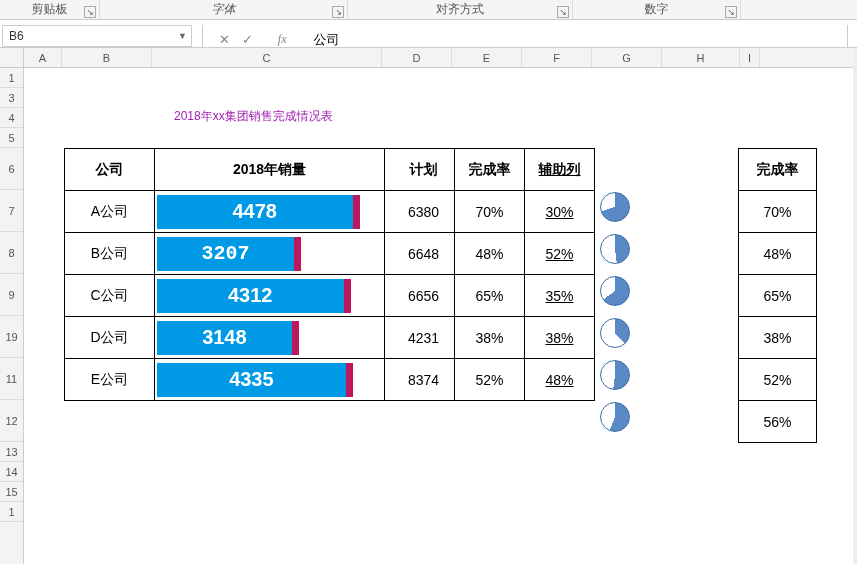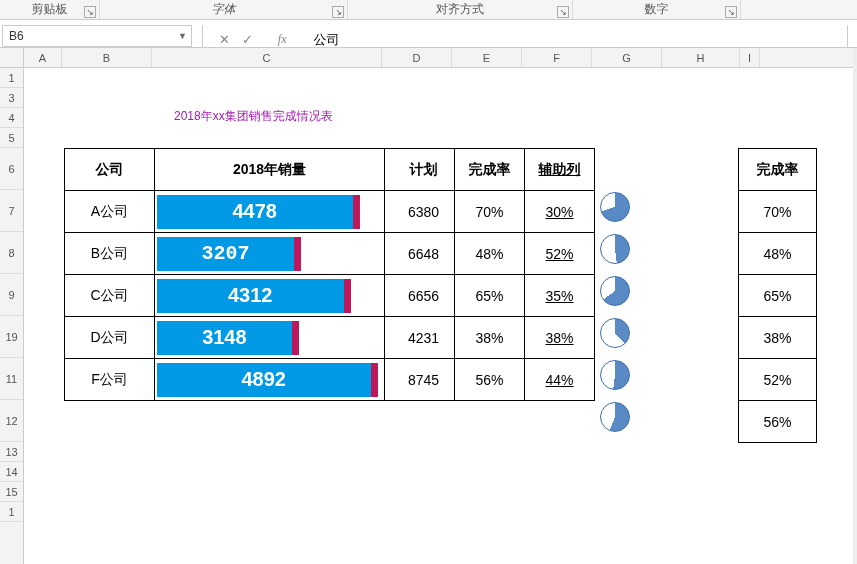--- a/index.html
+++ b/index.html
@@ -161,29 +161,29 @@
               <td class="c-sales">
                 <div class="barwrap">
                   <div class="bar" style="width: 63%;">3148</div>
                 </div>
               </td>
               <td class="c-plan">4231</td>
               <td class="c-rate">38%</td>
               <td class="c-aux">38%</td>
             </tr>
             <tr>
-              <td class="c-company">F公司</td>
-              <td class="c-sales">
-                <div class="barwrap">
-                  <div class="bar" style="width: 98%;">4892</div>
-                </div>
-              </td>
-              <td class="c-plan">8745</td>
-              <td class="c-rate">56%</td>
-              <td class="c-aux">44%</td>
+              <td class="c-company">E公司</td>
+              <td class="c-sales">
+                <div class="barwrap">
+                  <div class="bar" style="width: 87%;">4335</div>
+                </div>
+              </td>
+              <td class="c-plan">8374</td>
+              <td class="c-rate">52%</td>
+              <td class="c-aux">48%</td>
             </tr>
           </tbody>
       </table>
 
       <div class="pies" id="pies">
           <div class="pie" style="background: conic-gradient(rgb(90, 138, 198) 0deg, rgb(90, 138, 198) 252deg, rgb(255, 255, 255) 252deg, rgb(255, 255, 255) 360deg);"></div>
           <div class="pie" style="background: conic-gradient(rgb(90, 138, 198) 0deg, rgb(90, 138, 198) 172.8deg, rgb(255, 255, 255) 172.8deg, rgb(255, 255, 255) 360deg);"></div>
           <div class="pie" style="background: conic-gradient(rgb(90, 138, 198) 0deg, rgb(90, 138, 198) 234deg, rgb(255, 255, 255) 234deg, rgb(255, 255, 255) 360deg);"></div>
           <div class="pie" style="background: conic-gradient(rgb(90, 138, 198) 0deg, rgb(90, 138, 198) 136.8deg, rgb(255, 255, 255) 136.8deg, rgb(255, 255, 255) 360deg);"></div>
           <div class="pie" style="background: conic-gradient(rgb(90, 138, 198) 0deg, rgb(90, 138, 198) 187.2deg, rgb(255, 255, 255) 187.2deg, rgb(255, 255, 255) 360deg);"></div>

